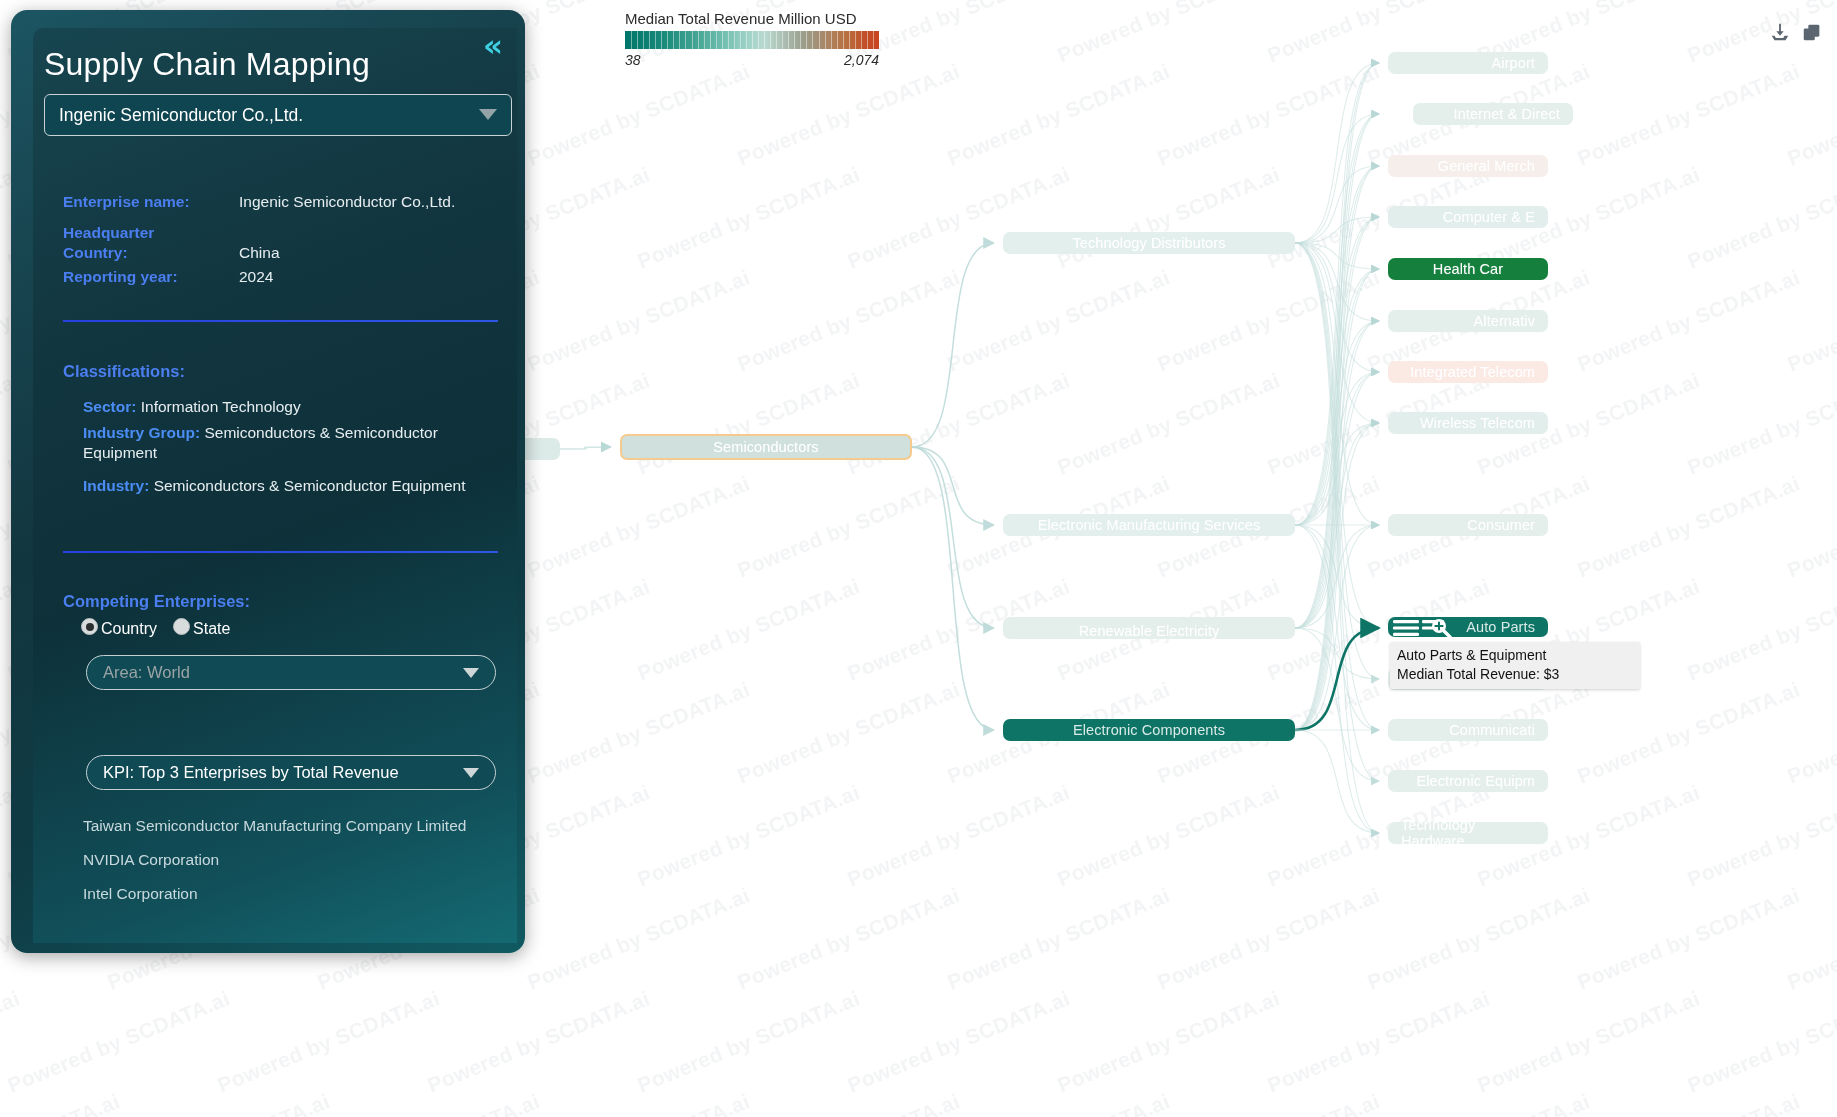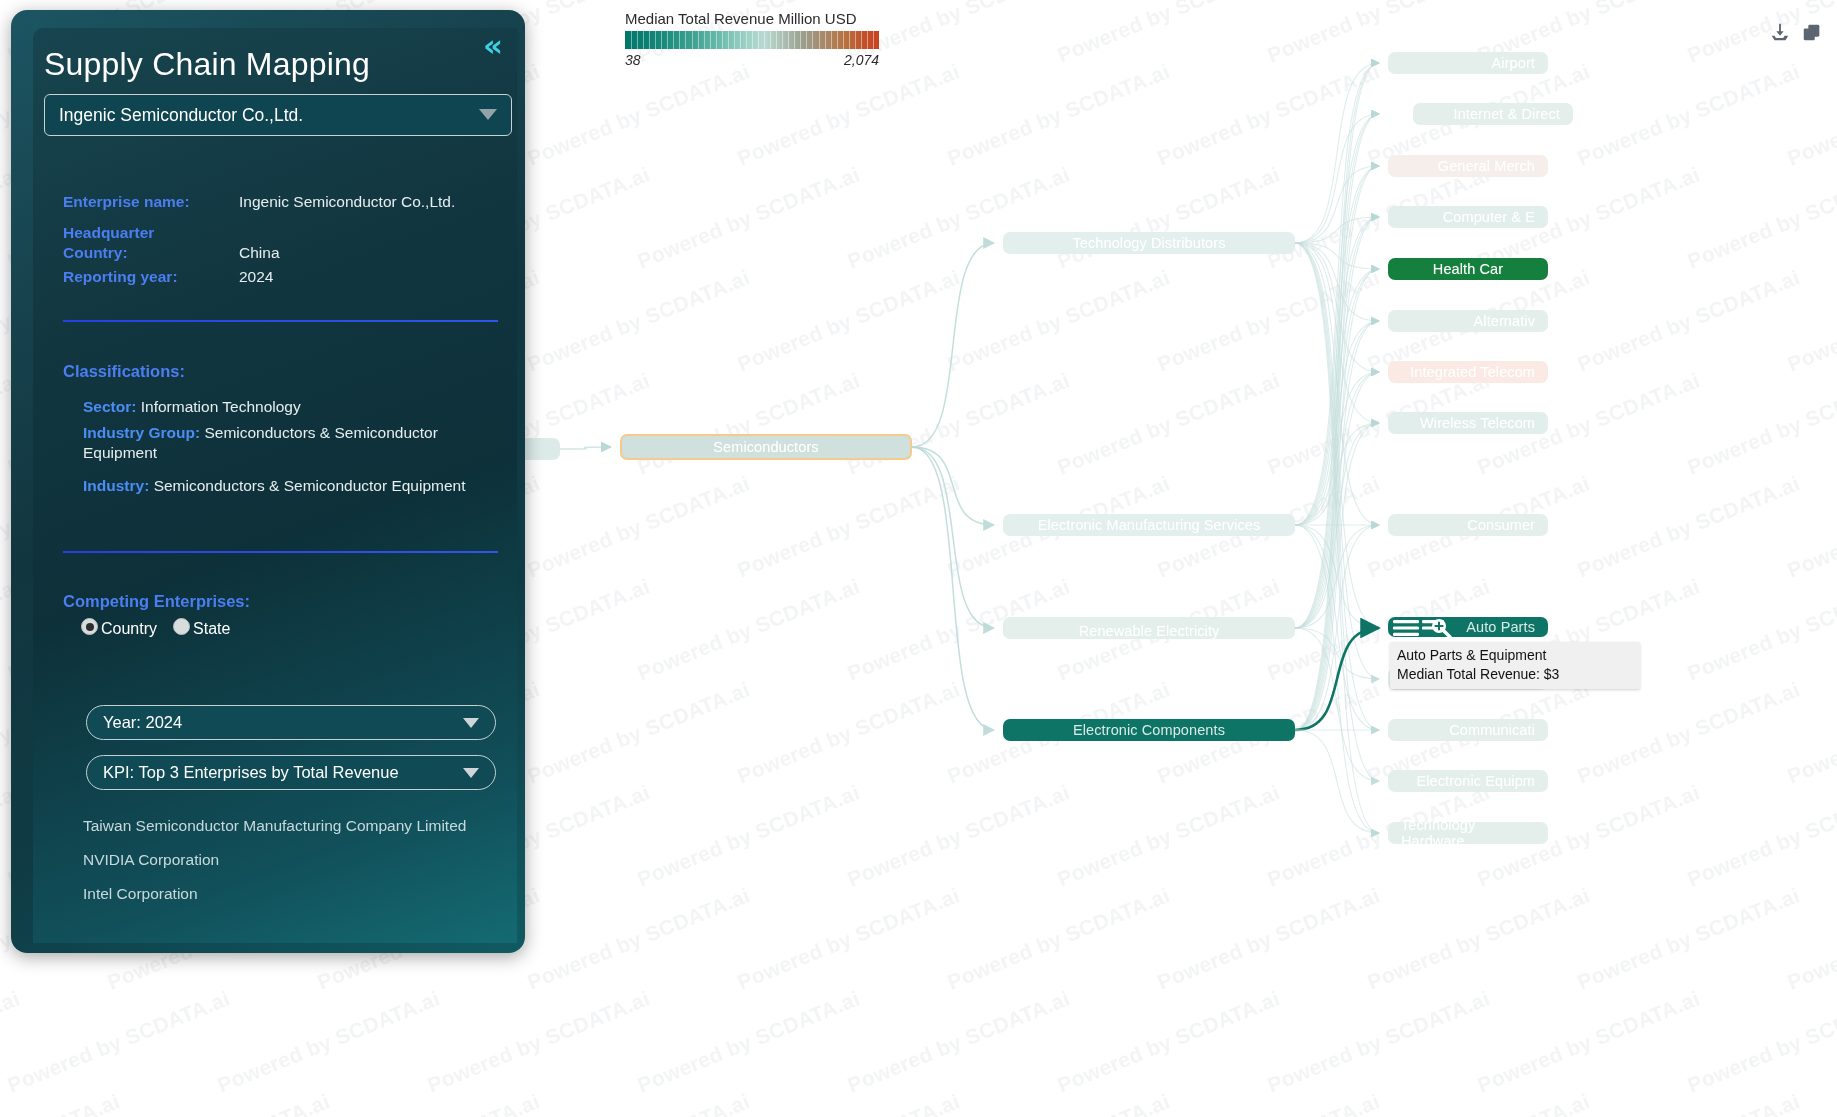--- a/index.html
+++ b/index.html
@@ -593,22 +593,22 @@
       <label class="radio-item">
         <span class="radio-dot checked"></span>
         <span class="radio-label">Country</span>
       </label>
       <label class="radio-item">
         <span class="radio-dot"></span>
         <span class="radio-label">State</span>
       </label>
     </div>
 
-    <div class="sel" style="top:695px">
-      <span>Year: 2024</span>
+    <div class="sel placeholder" style="top:645px">
+      <span>Area: World</span>
       <span class="caret2"></span>
     </div>
     <div class="sel" style="top:745px">
       <span>KPI: Top 3 Enterprises by Total Revenue</span>
       <span class="caret2"></span>
     </div>
 
     <div class="competitor" style="top:807px">Taiwan Semiconductor Manufacturing Company Limited</div>
     <div class="competitor" style="top:841px">NVIDIA Corporation</div>
     <div class="competitor" style="top:875px">Intel Corporation</div>

